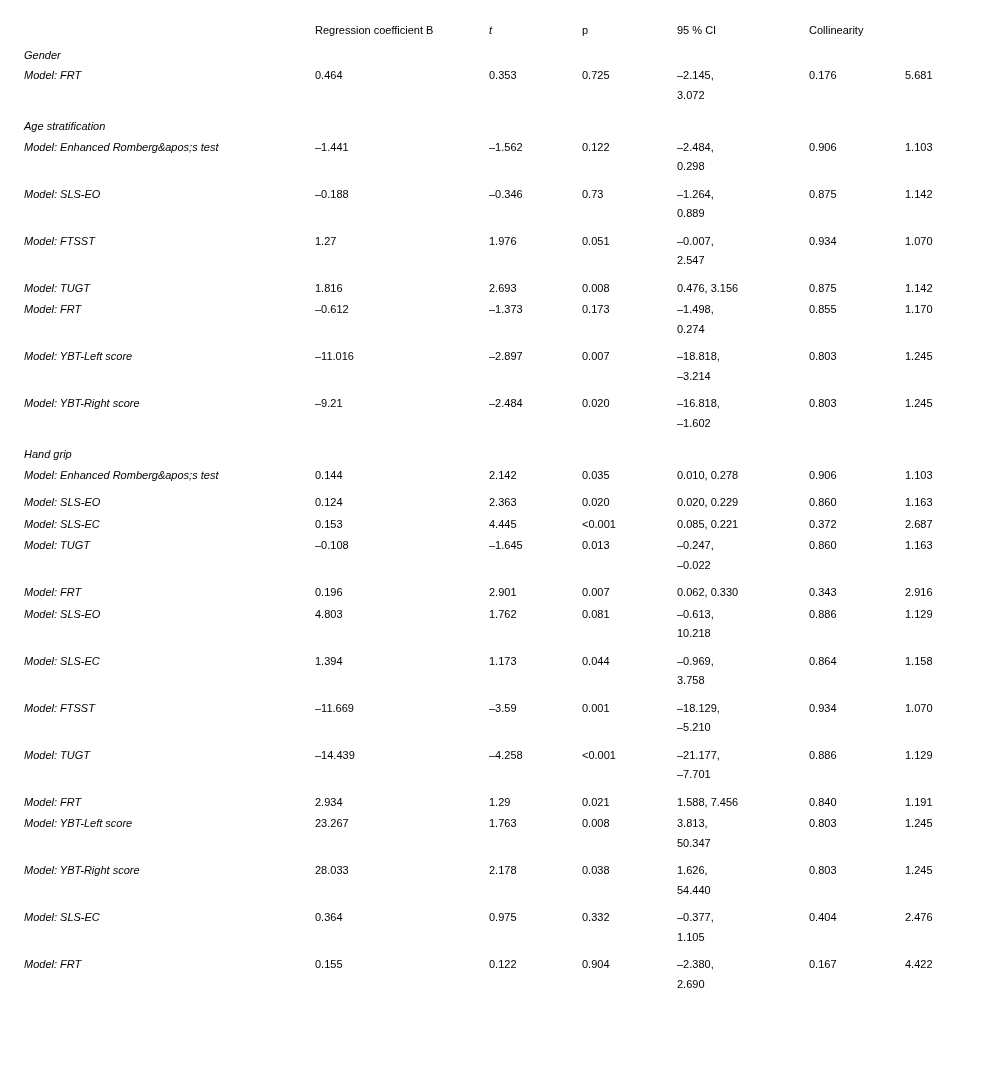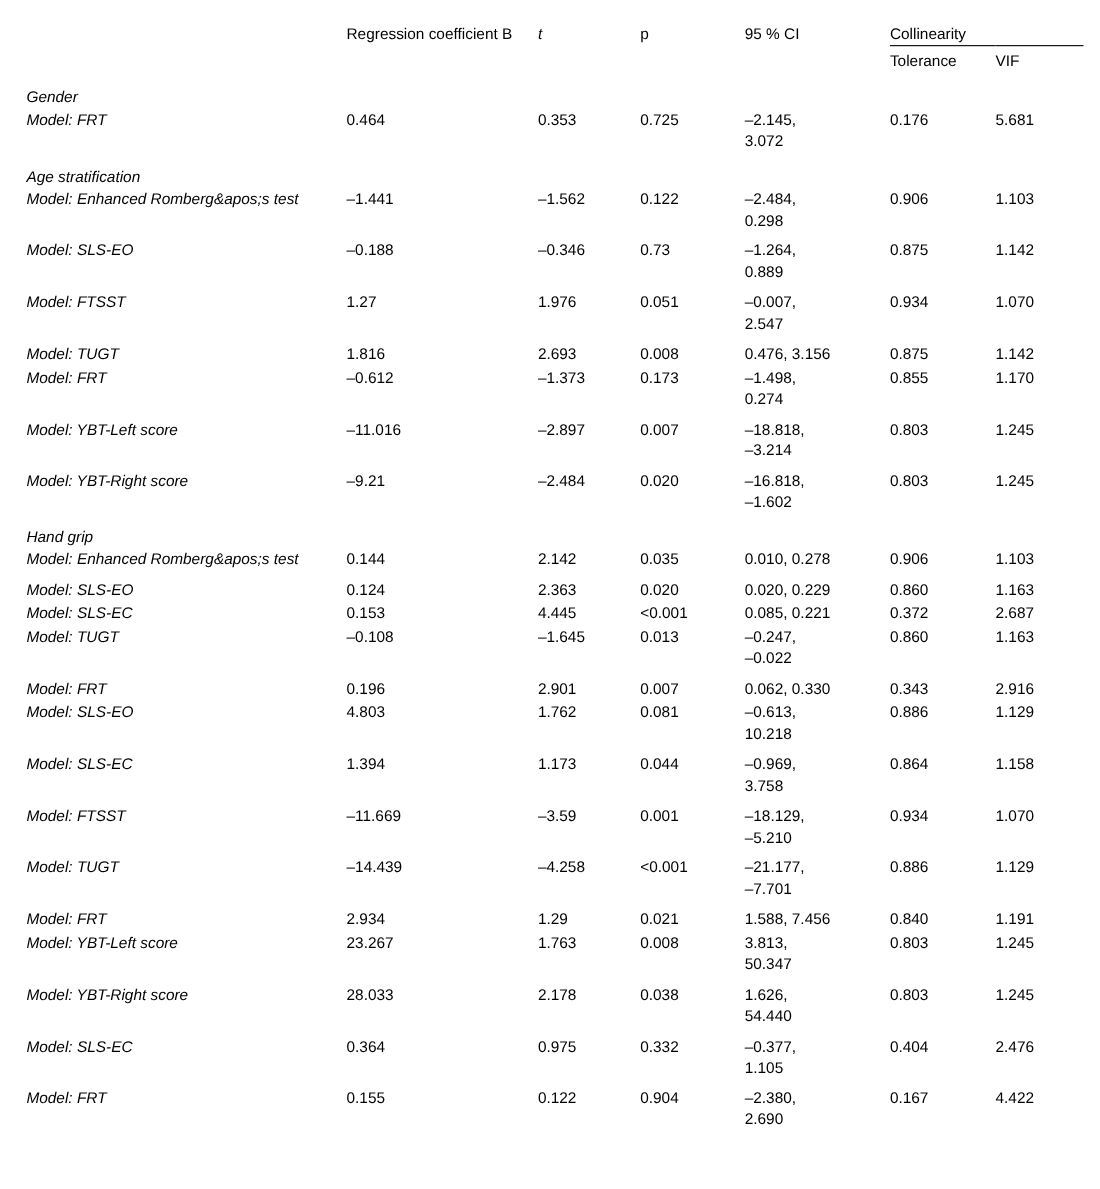--- a/index.html
+++ b/index.html
@@ -18,21 +18,21 @@
     height: 1081px;
     background: #ffffff;
     overflow: hidden;
   }
   table.stat-table {
     position: absolute;
     left: 13px;
     top: 13px;
     width: 972px;
     border-collapse: collapse;
-    font-size: 14px;
+    font-size: 11px;
     line-height: 19.5px;
   }
   table.stat-table td,
   table.stat-table th {
     padding: 0;
     margin: 0;
     vertical-align: top;
     text-align: left;
     font-weight: normal;
     border: 0;
@@ -104,29 +104,20 @@
           <td colspan="7"></td>
         </tr>
         <tr class="head-row">
           <td class="c-label"></td>
           <td class="c-b">Regression coefficient B</td>
           <td class="c-t"><span class="italic-t">t</span></td>
           <td class="c-p">p</td>
           <td class="c-ci">95 % CI</td>
           <td class="head-coll" colspan="2">Collinearity</td>
         </tr>
-        <tr class="head-sub">
-          <td class="c-label"></td>
-          <td class="c-b"></td>
-          <td class="c-t"></td>
-          <td class="c-p"></td>
-          <td class="c-ci"></td>
-          <td class="c-tol spanner">Tolerance</td>
-          <td class="c-vif spanner">VIF</td>
-        </tr>
         <tr class="rule-head">
           <td colspan="7"></td>
         </tr>
         <tr class="section-row">
           <td class="c-label" colspan="7">Gender</td>
         </tr>
         <tr class="data-row gap">
           <td class="c-label">Model: FRT</td>
           <td class="c-b">0.464</td>
           <td class="c-t">0.353</td>

